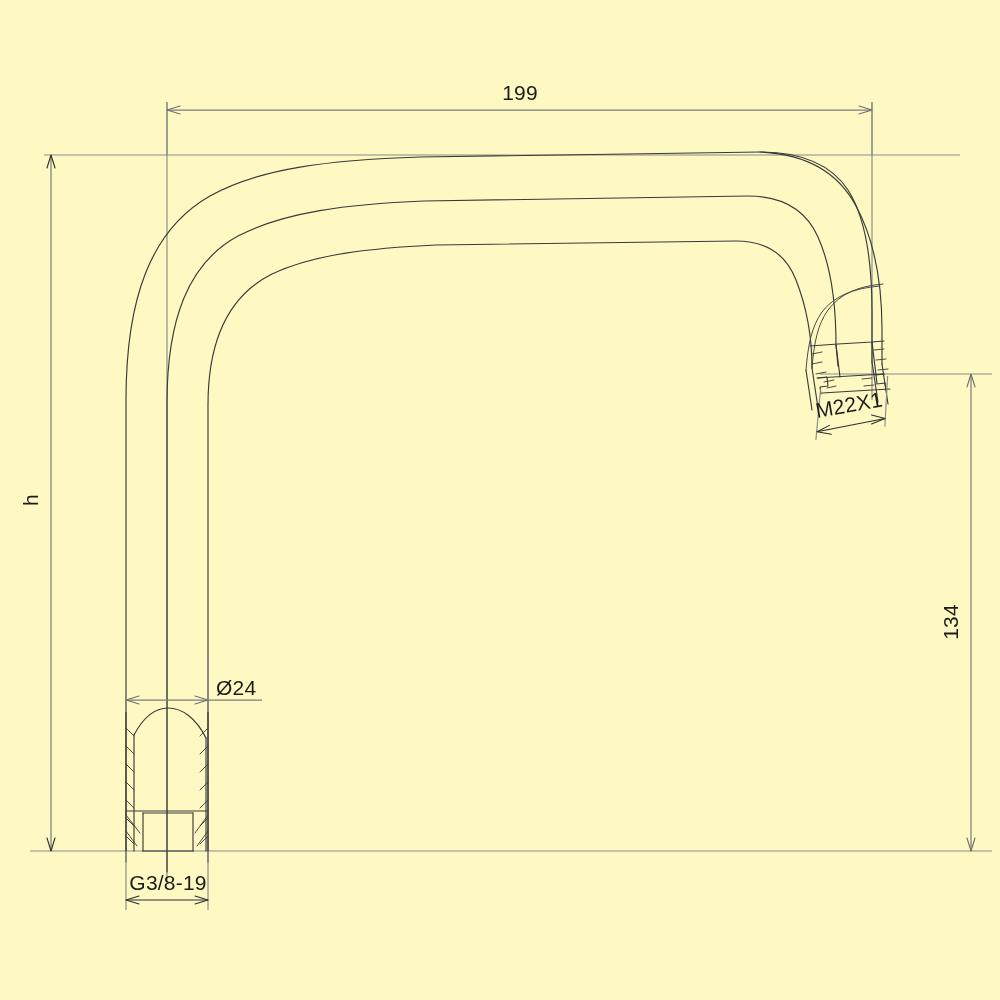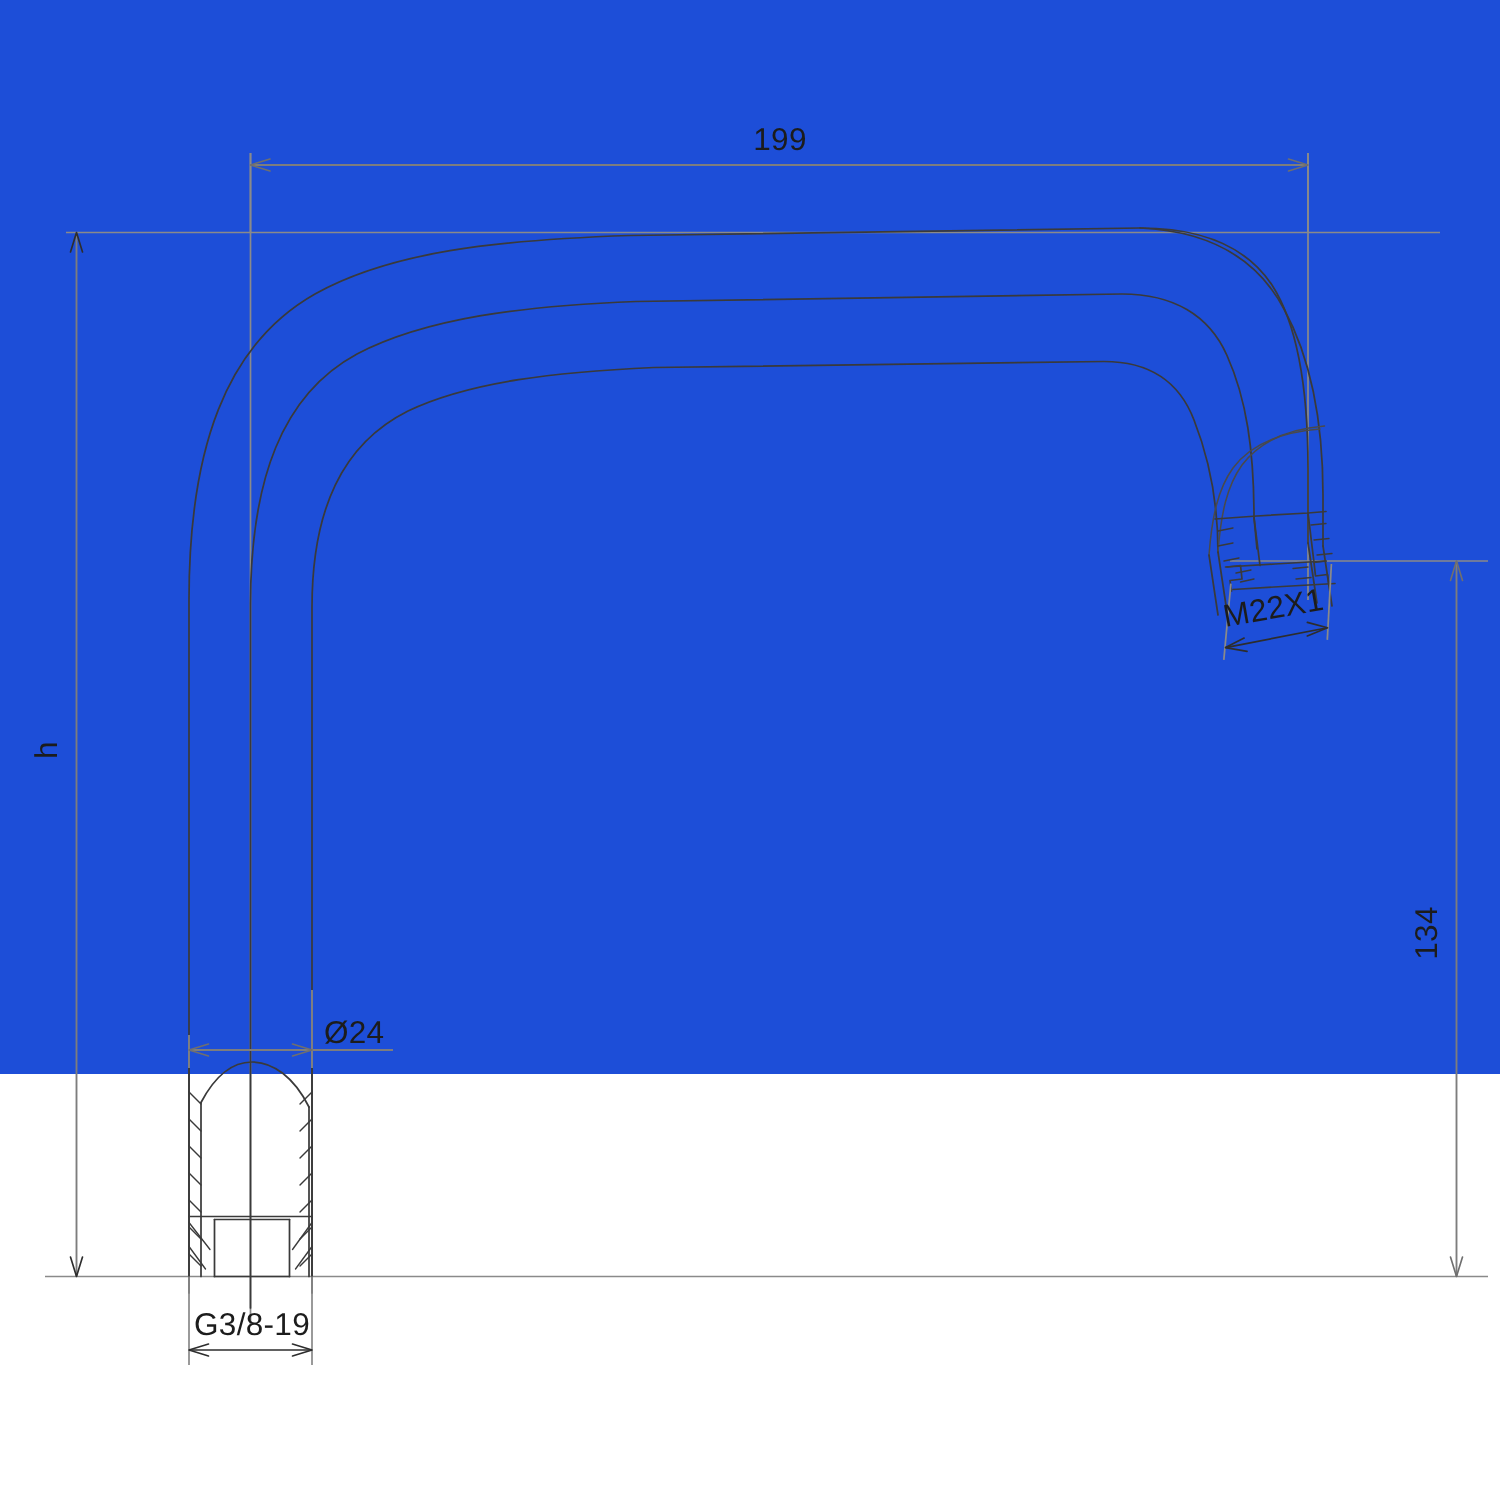--- a/index.html
+++ b/index.html
@@ -9,22 +9,22 @@
   }
   body {
     width: 1000px;
     height: 1000px;
     font-family: "Liberation Sans", sans-serif;
     overflow: hidden;
   }
   #drawing-root {
     position: relative;
     width: 1000px;
-    height: 716px;
-    background: #1d4ed8;
+    height: 1000px;
+    background: #fef9c3;
   }
   svg#cad {
     display: block;
     width: 1000px;
     height: 1000px;
   }
   .part-line {
     fill: none;
     stroke: #3a3a3a;
     stroke-width: 1.15;

